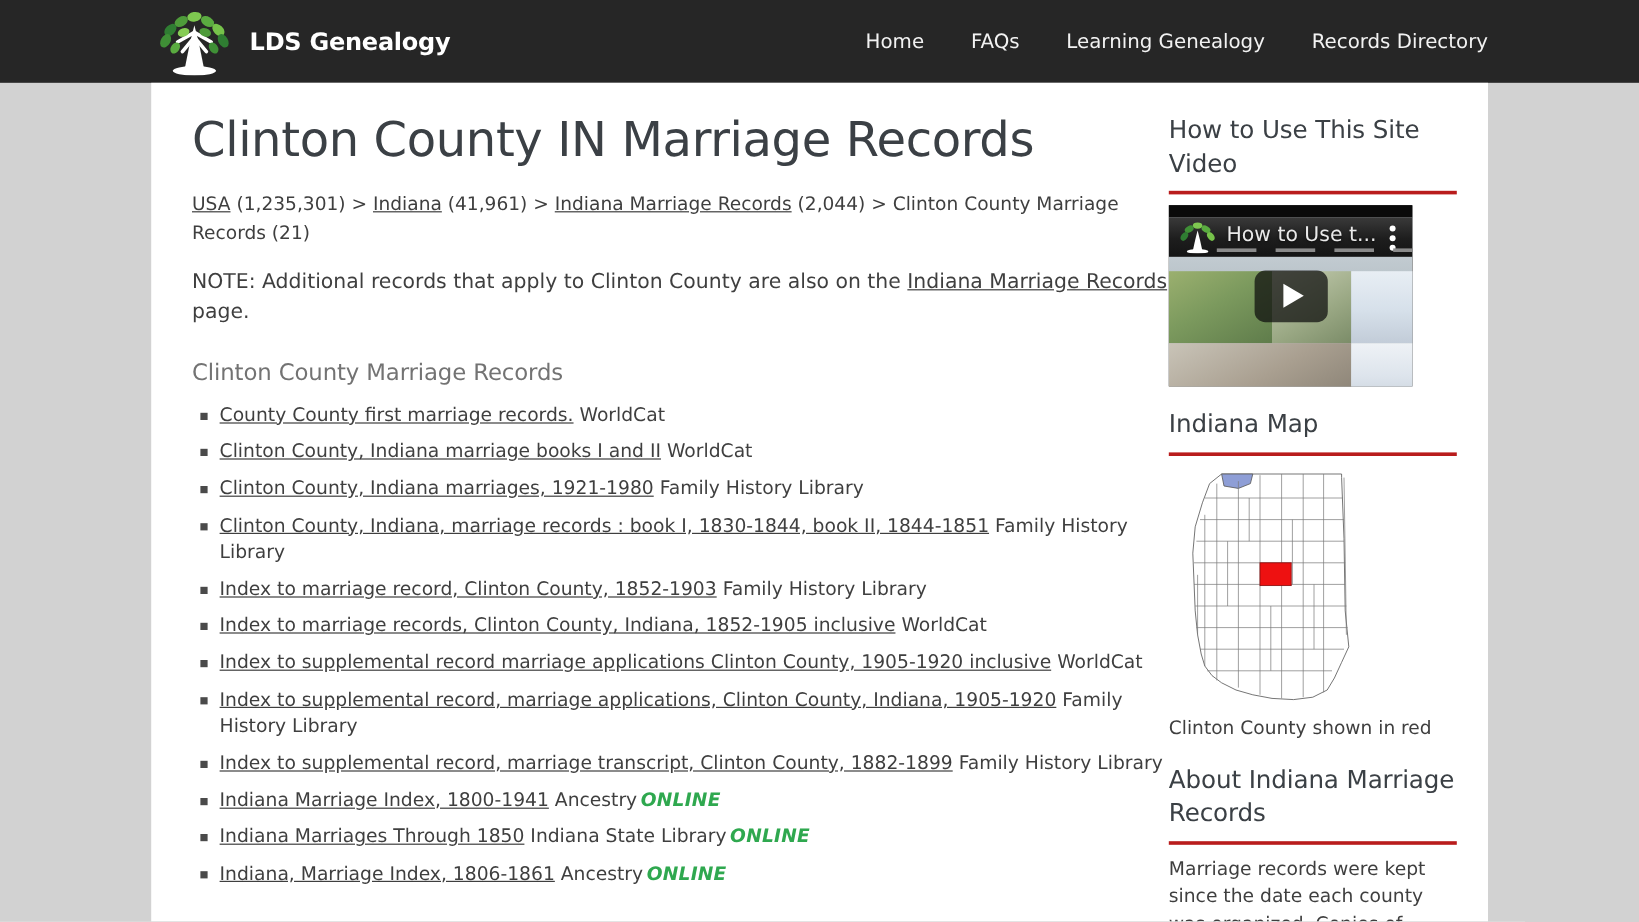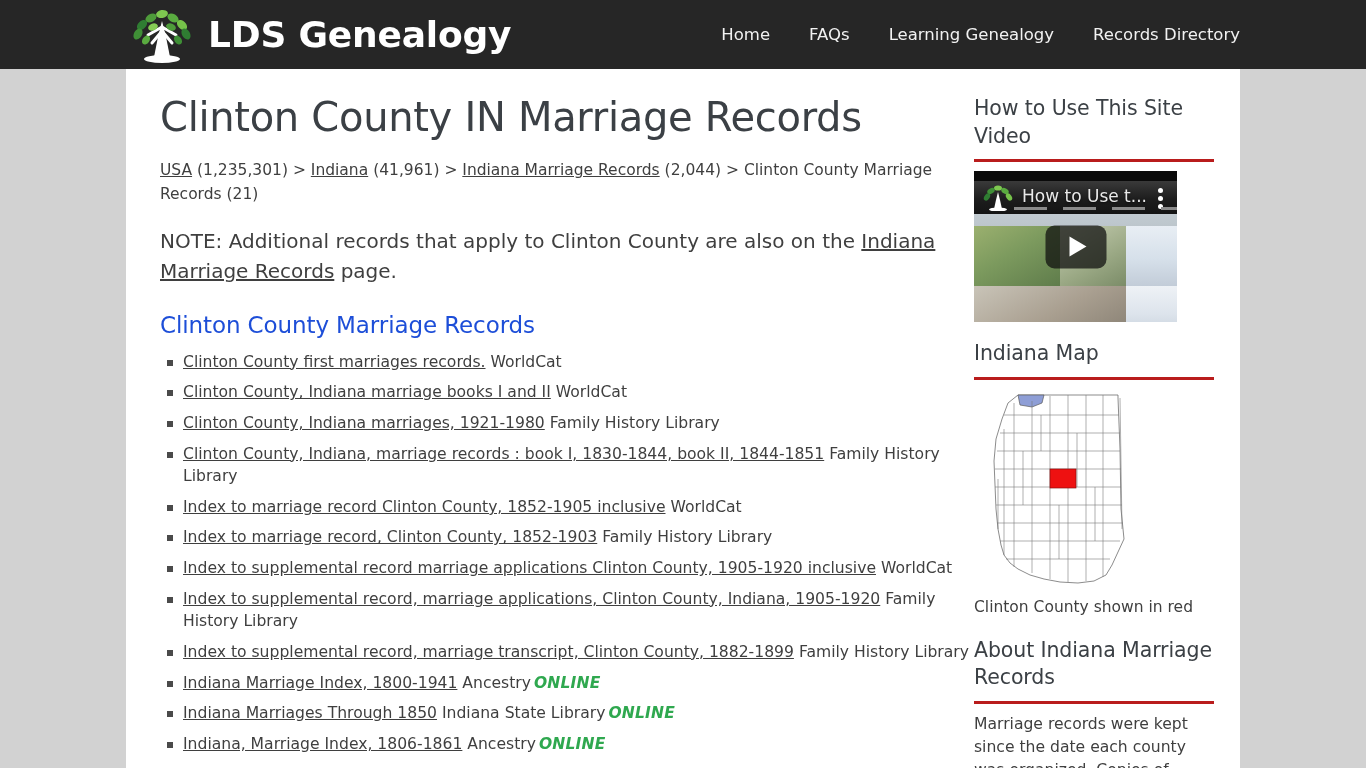--- a/index.html
+++ b/index.html
@@ -20,21 +20,21 @@
     background: #262626;
     display: flex; align-items: center;
   }
   .brand {
     position: absolute; left: 126px; top: 0; height: 69px;
     display: flex; align-items: center; gap: 10px;
     text-decoration: none;
   }
   .brand-logo { width: 72px; height: 56px; display: block; }
   .brand-name {
-    color: #ffffff; font-size: 36px; font-weight: bold;
+    color: #ffffff; font-size: 20px; font-weight: bold;
     letter-spacing: -0.2px; line-height: 1;
     font-family: "DejaVu Sans", sans-serif;
   }
   .main-nav {
     position: absolute; right: 126px; top: 0; height: 69px;
     display: flex; align-items: center; gap: 39px;
   }
   .nav-link {
     color: #f2f2f2; font-size: 16.5px; text-decoration: none;
     white-space: nowrap;
@@ -61,28 +61,28 @@
     margin: 0 0 18px 0;
     font-size: 40px; font-weight: normal; color: #3b4045;
     letter-spacing: -0.3px; line-height: 1.12;
   }
   .breadcrumbs {
     font-size: 15.5px; color: #3f3f3f; line-height: 1.55;
     margin-bottom: 17px;
   }
   .breadcrumbs a { color: #3f3f3f; text-decoration: underline; }
   .note {
-    font-size: 20px; color: #3f3f3f; line-height: 1.5;
+    font-size: 17px; color: #3f3f3f; line-height: 1.5;
     margin-bottom: 26px;
   }
   .note a { color: #3f3f3f; text-decoration: underline; }
 
   h2.section-title {
     margin: 0 0 13px 0;
-    font-size: 23px; font-weight: normal; color: #1d4ed8;
+    font-size: 19px; font-weight: normal; color: #737373;
     letter-spacing: -0.1px;
   }
 
   ul.record-list {
     list-style: none; margin: 0; padding: 0;
   }
   ul.record-list li {
     position: relative;
     padding-left: 23px;
     margin-bottom: 8px;
@@ -235,26 +235,26 @@
           <div id="crumb-row-1"><a href="#">USA</a><span> (1,235,301) &gt; </span><a href="#">Indiana</a><span> (41,961) &gt; </span><a href="#">Indiana Marriage Records</a><span> (2,044) &gt; Clinton County Marriage Records (21)</span></div>
         </div>
 
         <p class="note">
           <span>NOTE: Additional records that apply to Clinton County are also on the </span><a href="#">Indiana Marriage Records</a><span> page.</span>
         </p>
 
         <h2 class="section-title">Clinton County Marriage Records</h2>
 
         <ul class="record-list" id="record-list">
-            <li><a href="#">Clinton County first marriages records.</a><span class="src"> WorldCat</span></li>
+            <li><a href="#">County County first marriage records.</a><span class="src"> WorldCat</span></li>
             <li><a href="#">Clinton County, Indiana marriage books I and II</a><span class="src"> WorldCat</span></li>
             <li><a href="#">Clinton County, Indiana marriages, 1921-1980</a><span class="src"> Family History Library</span></li>
             <li><a href="#">Clinton County, Indiana, marriage records : book I, 1830-1844, book II, 1844-1851</a><span class="src"> Family History Library</span></li>
-            <li><a href="#">Index to marriage record Clinton County, 1852-1905 inclusive</a><span class="src"> WorldCat</span></li>
             <li><a href="#">Index to marriage record, Clinton County, 1852-1903</a><span class="src"> Family History Library</span></li>
+            <li><a href="#">Index to marriage records, Clinton County, Indiana, 1852-1905 inclusive</a><span class="src"> WorldCat</span></li>
             <li><a href="#">Index to supplemental record marriage applications Clinton County, 1905-1920 inclusive</a><span class="src"> WorldCat</span></li>
             <li><a href="#">Index to supplemental record, marriage applications, Clinton County, Indiana, 1905-1920</a><span class="src"> Family History Library</span></li>
             <li><a href="#">Index to supplemental record, marriage transcript, Clinton County, 1882-1899</a><span class="src"> Family History Library</span></li>
             <li><a href="#">Indiana Marriage Index, 1800-1941</a><span class="src"> Ancestry</span><span class="online-badge">ONLINE</span></li>
             <li><a href="#">Indiana Marriages Through 1850</a><span class="src"> Indiana State Library</span><span class="online-badge">ONLINE</span></li>
             <li><a href="#">Indiana, Marriage Index, 1806-1861</a><span class="src"> Ancestry</span><span class="online-badge">ONLINE</span></li>
           </ul>
       </div>
 
       <div class="side-col">

